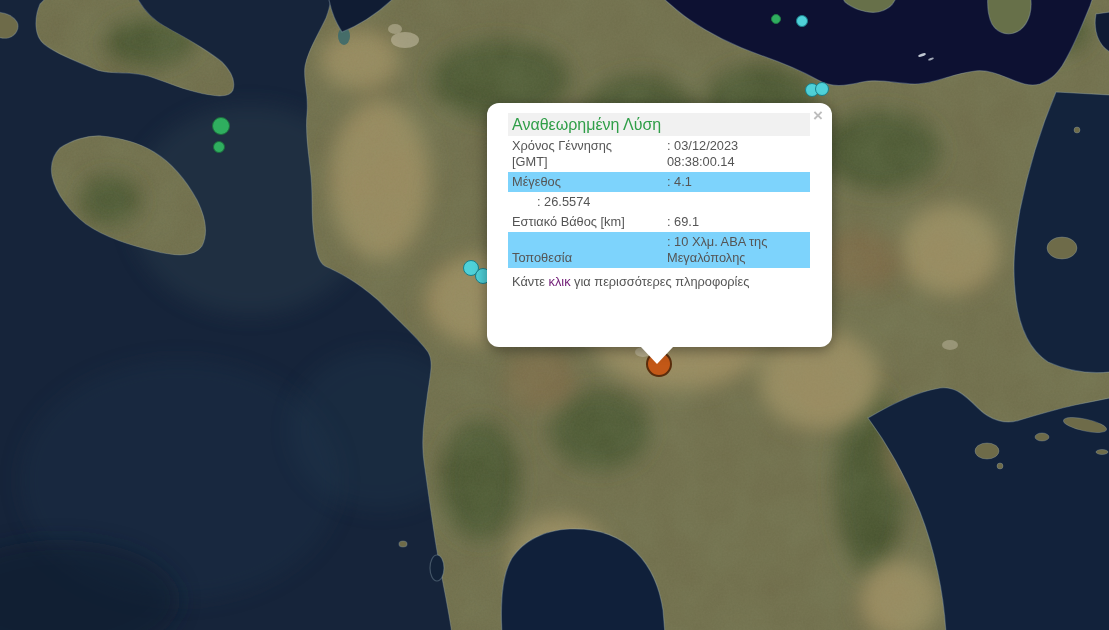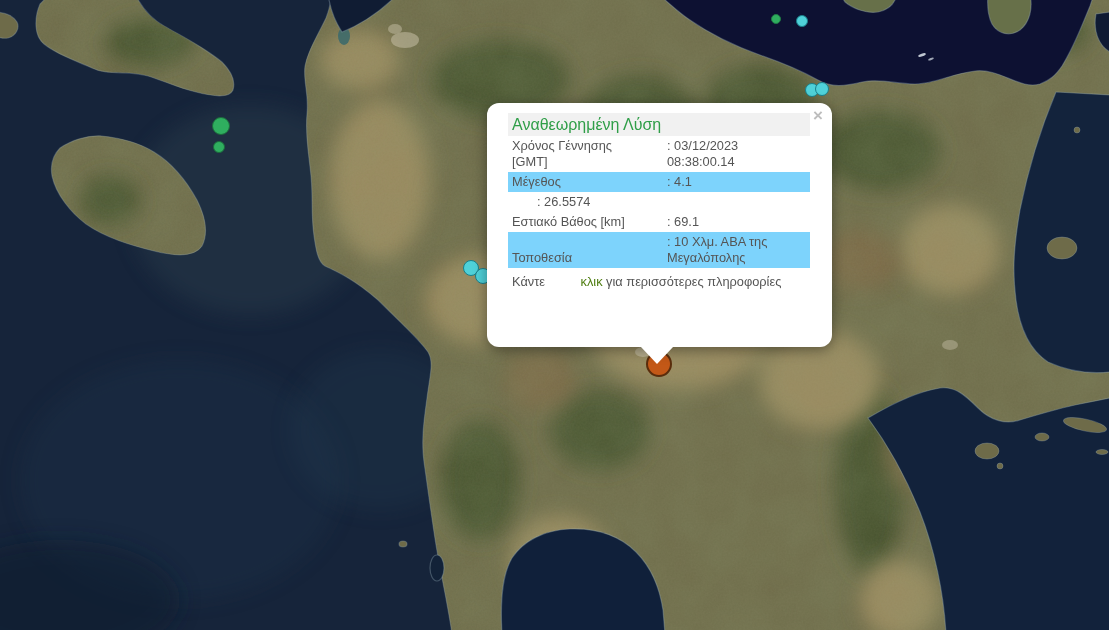--- a/index.html
+++ b/index.html
@@ -206,16 +206,16 @@
         </div>
         <div class="prow">
           <div class="plabel">Εστιακό Βάθος [km]</div>
           <div class="pvalue">: 69.1</div>
         </div>
         <div class="prow shade">
           <div class="plabel">Τοποθεσία</div>
           <div class="pvalue">: 10 Χλμ. ΑΒΑ της Μεγαλόπολης</div>
         </div>
       </div>
-    <div class="popup-footer"><span>Κάντε </span><a style="color: #4d7c0f; margin-left: 32px;">κλικ</a><span> για περισσότερες πληροφορίες</span></div>
+    <div class="popup-footer"><span>Κάντε </span><a style="color: #701a75;">κλικ</a><span> για περισσότερες πληροφορίες</span></div>
   </div>
   <div class="popup-tail"></div>
 </div>
 
 </body></html>

